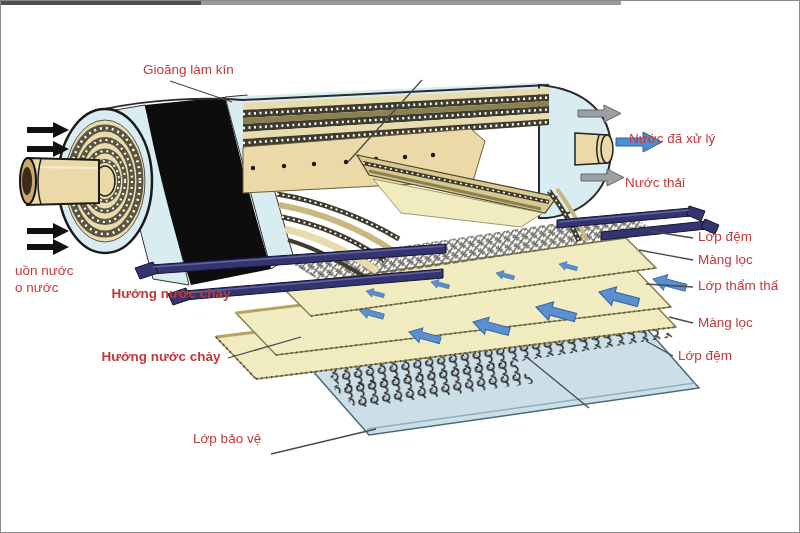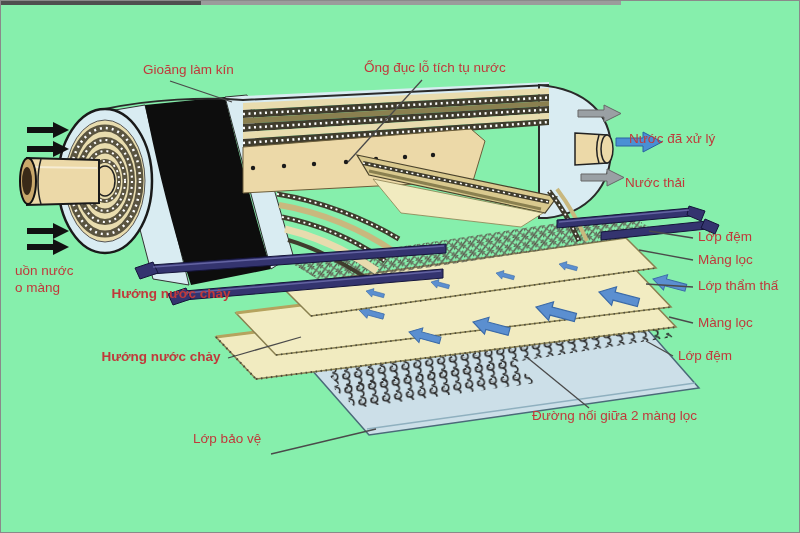--- a/index.html
+++ b/index.html
@@ -1,17 +1,17 @@
 <!DOCTYPE html>
 <html style="--label-red: #c0393b; --arrow-blue: #4a8fd4; --arrow-gray: #9aa0a4; --shell-blue: #d9ecf2; --sheet-cream: #f1ebc0; --sheet-blue: #ccdfe8; --rod-navy: #34346f; --seal-black: #0d0d0d; --tube-tan: #ecd9a8;"><head>
 <meta charset="utf-8">
 <style>
   html,body{margin:0;padding:0;background:#e9e9e9;}
   .canvas{
-    position:relative;width:800px;height:533px;background:#86efac;
+    position:relative;width:800px;height:533px;background:#ffffff;
     overflow:hidden;border:1px solid #8a8a8a;box-sizing:border-box;
     font-family:"Liberation Sans", sans-serif;
   }
   .canvas svg{position:absolute;left:0;top:0;}
   .lbl{
     position:absolute;color:var(--label-red,#c0393b);
     font-size:13.5px;line-height:17px;white-space:nowrap;
   }
   .lbl.center{text-align:center;font-weight:bold;}
   .topstrip1{position:absolute;left:0;top:0;width:200px;height:4px;background:#4f4f4f;}
@@ -205,38 +205,36 @@
       <path d="M588,407 L528,358"></path>
       <path d="M270,453 L375,428"></path>
       <path d="M227,357 L300,336"></path>
     </g>
   </svg>
 
   <div class="topstrip1"></div>
   <div class="topstrip2"></div>
 
   <div class="lbl" style="left:142px;top:60px">Gioăng làm kín</div>
-  <div class="lbl" style="left:363px;top:58px">Ống đục lỗ tích tụ nước</div>
   <div class="lbl" style="left:628px;top:129px">Nước đã xử lý</div>
   <div class="lbl" style="left:624px;top:173px">Nước thải</div>
   <div class="lbl" style="left:697px;top:227px">Lớp đệm</div>
   <div class="lbl" style="left:697px;top:250px">Màng lọc</div>
   <div class="lbl" style="left:697px;top:276px">Lớp thẩm thấ</div>
   <div class="lbl" style="left:697px;top:313px">Màng lọc</div>
   <div class="lbl" style="left:677px;top:346px">Lớp đệm</div>
 
   <div class="lbl" style="left:14px;top:261px">
     <span style="display:block">uồn nước</span>
-    <span style="display:block">o màng</span>
+    <span style="display:block">o nước</span>
   </div>
 
   <div class="lbl center" style="left:95px;top:284px;width:150px">
     <span style="display:block">Hướng nước chảy</span>
   </div>
 
   <div class="lbl center" style="left:85px;top:347px;width:150px">
     <span style="display:block">Hướng nước chảy</span>
   </div>
 
-  <div class="lbl" style="left:531px;top:406px">Đường nối giữa 2 màng lọc</div>
   <div class="lbl" style="left:192px;top:429px">Lớp bảo vệ</div>
 
 </div>
 
 </body></html>

